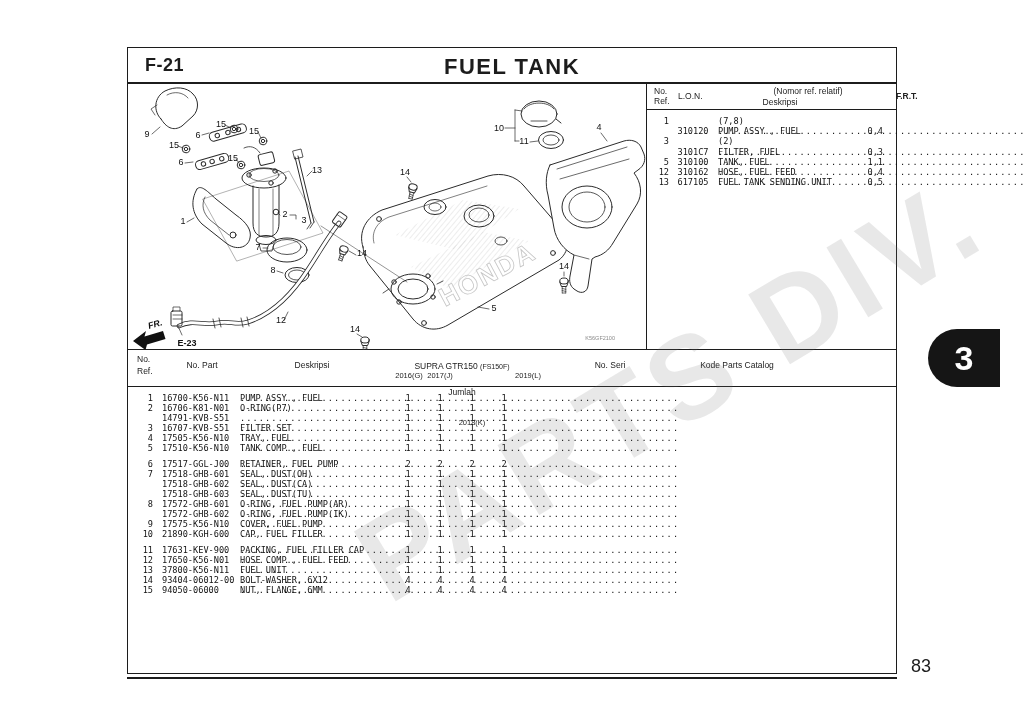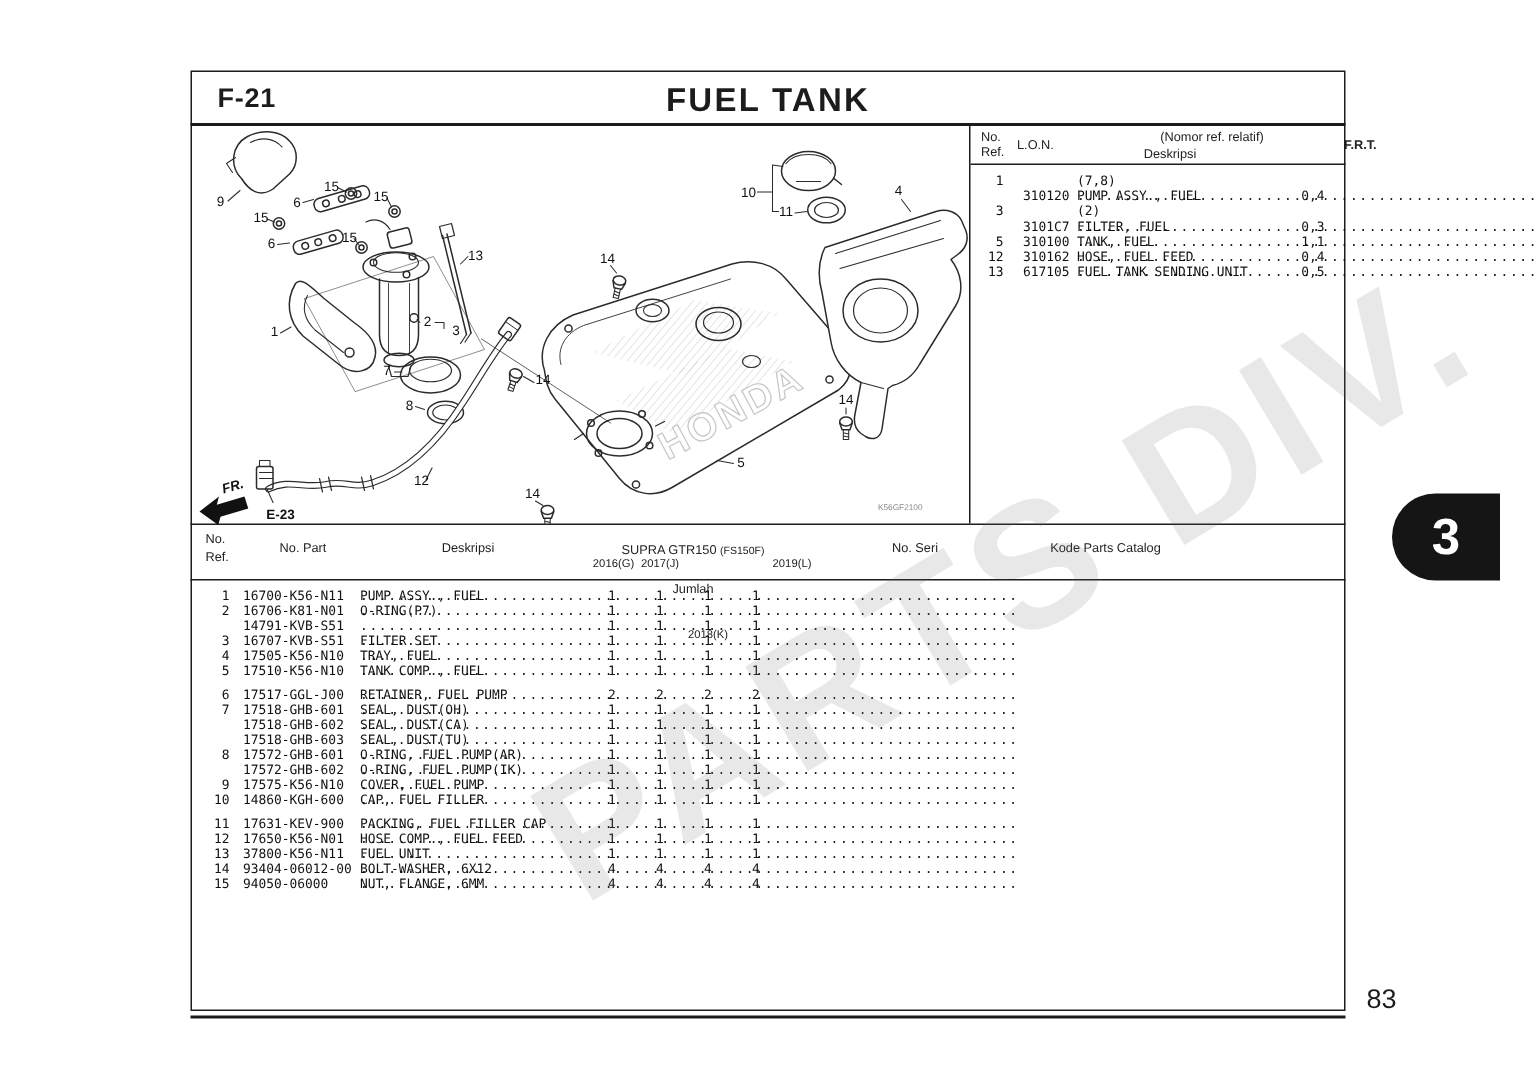--- a/index.html
+++ b/index.html
@@ -19,21 +19,21 @@
   .hdr.c { transform:translateX(-50%); }
   .hdr .sub { font-size:7px; }
 
   .mono  { font-family:"DejaVu Sans Mono", monospace; font-size:8.6px; color:#111; }
 
   
   .lon-body { position:absolute; left:647px; top:116px; width:252px; }
   .lrow  { position:relative; height:10.2px; line-height:10.2px; }
   .lrow span { position:absolute; top:0; line-height:10.2px; }
   .lref  { left:6px;   width:16px;  text-align:right; }
-  .llon  { left:26px;  width:40px;  text-align:right; }
+  .llon  { left:26px;  width:40px;  text-align:center; }
   .ldesc { left:71px;  width:138px; display:flex; }
   .lfrt  { left:210px; width:26px;  text-align:right; }
 
   
   .parts-body { position:absolute; left:127px; top:393px; width:771px; }
   .pgroup { margin-bottom:6px; }
   .prow  { position:relative; height:10px; line-height:10px; }
   .prow span { position:absolute; top:0; line-height:10px; }
   .pref  { left:6px;   width:20px;  text-align:right; }
   .ppart { left:35px; }
@@ -518,21 +518,21 @@
             <span class="dt">COVER, FUEL PUMP</span>
             <span class="dots"></span>
           </span>
           <span class="pq q1">1</span>
           <span class="pq q2">1</span>
           <span class="pq q3">1</span>
           <span class="pq q4">1</span>
         </div>
         <div class="prow">
           <span class="pref">10</span>
-          <span class="ppart">14860-KGH-600</span>
+          <span class="ppart">21890-KGH-600</span>
           <span class="pdesc">
             <span class="dt">CAP, FUEL FILLER</span>
             <span class="dots"></span>
           </span>
           <span class="pq q1">1</span>
           <span class="pq q2">1</span>
           <span class="pq q3">1</span>
           <span class="pq q4">1</span>
         </div>
       </div>

